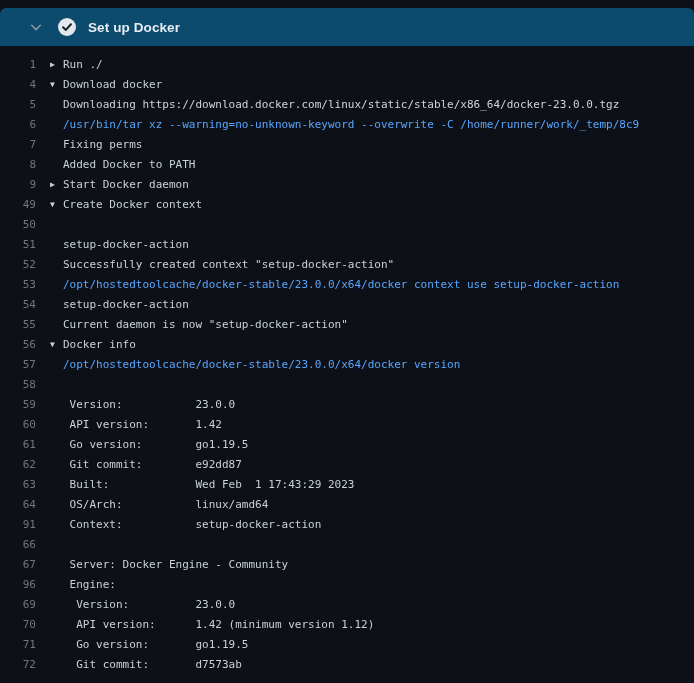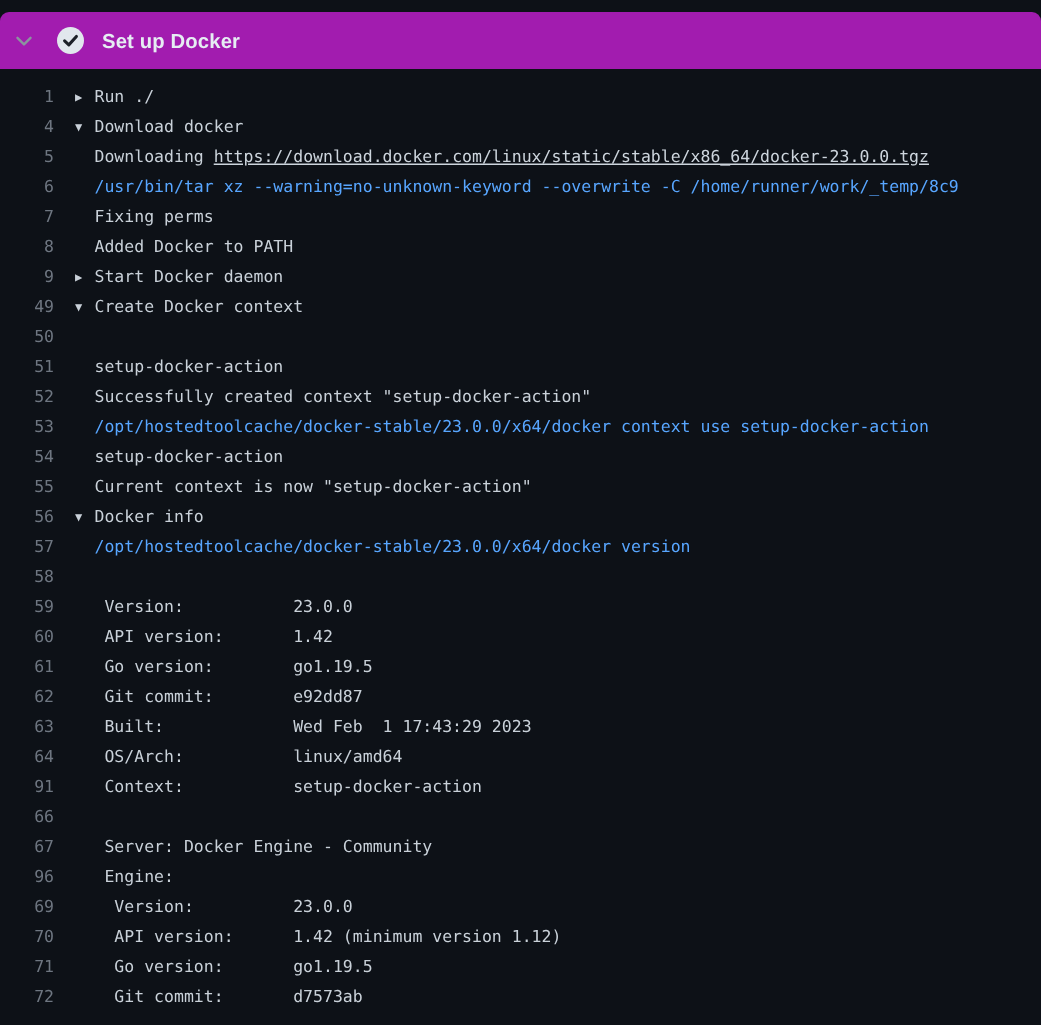--- a/index.html
+++ b/index.html
@@ -13,26 +13,26 @@
     overflow: hidden;
     font-family: "Liberation Sans", sans-serif;
     position: relative;
   }
   .step-header {
     position: absolute;
     top: 8px;
     left: 0;
     width: 694px;
     height: 38px;
-    background: #a21caf;
+    background: #0c4a6e;
     display: flex;
     align-items: center;
     border-radius: 6px 6px 0 0;
     box-sizing: border-box;
-    padding: 0 8px;
+    padding: 0 28px;
     cursor: pointer;
   }
   .chevron {
     width: 16px;
     height: 16px;
     display: flex;
     align-items: center;
     justify-content: center;
     margin-right: 14px;
     flex: none;
@@ -96,21 +96,20 @@
   .seg-text {
     color: #c9d1d9;
     white-space: pre;
   }
   .seg-cmd {
     color: #58a6ff;
     white-space: pre;
   }
   .seg-link {
     color: #cdd5dd;
-    text-decoration: underline;
     cursor: pointer;
     white-space: pre;
   }
 </style>
 </head>
 <body>
 
 <div class="step-header">
   <span class="chevron">
     <svg width="14" height="14" viewBox="0 0 16 16">
@@ -133,21 +132,21 @@
     <div class="log-line"><span class="line-number">6</span><span class="line-content"><span class="arrow"></span><span class="seg-cmd">/usr/bin/tar xz --warning=no-unknown-keyword --overwrite -C /home/runner/work/_temp/8c9</span></span></div>
     <div class="log-line"><span class="line-number">7</span><span class="line-content"><span class="arrow"></span><span class="seg-text">Fixing perms</span></span></div>
     <div class="log-line"><span class="line-number">8</span><span class="line-content"><span class="arrow"></span><span class="seg-text">Added Docker to PATH</span></span></div>
     <div class="log-line"><span class="line-number">9</span><span class="line-content"><span class="arrow">▶</span><span class="seg-text">Start Docker daemon</span></span></div>
     <div class="log-line"><span class="line-number">49</span><span class="line-content"><span class="arrow">▼</span><span class="seg-text">Create Docker context</span></span></div>
     <div class="log-line"><span class="line-number">50</span></div>
     <div class="log-line"><span class="line-number">51</span><span class="line-content"><span class="arrow"></span><span class="seg-text">setup-docker-action</span></span></div>
     <div class="log-line"><span class="line-number">52</span><span class="line-content"><span class="arrow"></span><span class="seg-text">Successfully created context "setup-docker-action"</span></span></div>
     <div class="log-line"><span class="line-number">53</span><span class="line-content"><span class="arrow"></span><span class="seg-cmd">/opt/hostedtoolcache/docker-stable/23.0.0/x64/docker context use setup-docker-action</span></span></div>
     <div class="log-line"><span class="line-number">54</span><span class="line-content"><span class="arrow"></span><span class="seg-text">setup-docker-action</span></span></div>
-    <div class="log-line"><span class="line-number">55</span><span class="line-content"><span class="arrow"></span><span class="seg-text">Current context is now "setup-docker-action"</span></span></div>
+    <div class="log-line"><span class="line-number">55</span><span class="line-content"><span class="arrow"></span><span class="seg-text">Current daemon is now "setup-docker-action"</span></span></div>
     <div class="log-line"><span class="line-number">56</span><span class="line-content"><span class="arrow">▼</span><span class="seg-text">Docker info</span></span></div>
     <div class="log-line"><span class="line-number">57</span><span class="line-content"><span class="arrow"></span><span class="seg-cmd">/opt/hostedtoolcache/docker-stable/23.0.0/x64/docker version</span></span></div>
     <div class="log-line"><span class="line-number">58</span></div>
     <div class="log-line"><span class="line-number">59</span><span class="line-content"><span class="arrow"></span><span class="seg-text"> Version:           23.0.0</span></span></div>
     <div class="log-line"><span class="line-number">60</span><span class="line-content"><span class="arrow"></span><span class="seg-text"> API version:       1.42</span></span></div>
     <div class="log-line"><span class="line-number">61</span><span class="line-content"><span class="arrow"></span><span class="seg-text"> Go version:        go1.19.5</span></span></div>
     <div class="log-line"><span class="line-number">62</span><span class="line-content"><span class="arrow"></span><span class="seg-text"> Git commit:        e92dd87</span></span></div>
     <div class="log-line"><span class="line-number">63</span><span class="line-content"><span class="arrow"></span><span class="seg-text"> Built:             Wed Feb  1 17:43:29 2023</span></span></div>
     <div class="log-line"><span class="line-number">64</span><span class="line-content"><span class="arrow"></span><span class="seg-text"> OS/Arch:           linux/amd64</span></span></div>
     <div class="log-line"><span class="line-number">91</span><span class="line-content"><span class="arrow"></span><span class="seg-text"> Context:           setup-docker-action</span></span></div>

